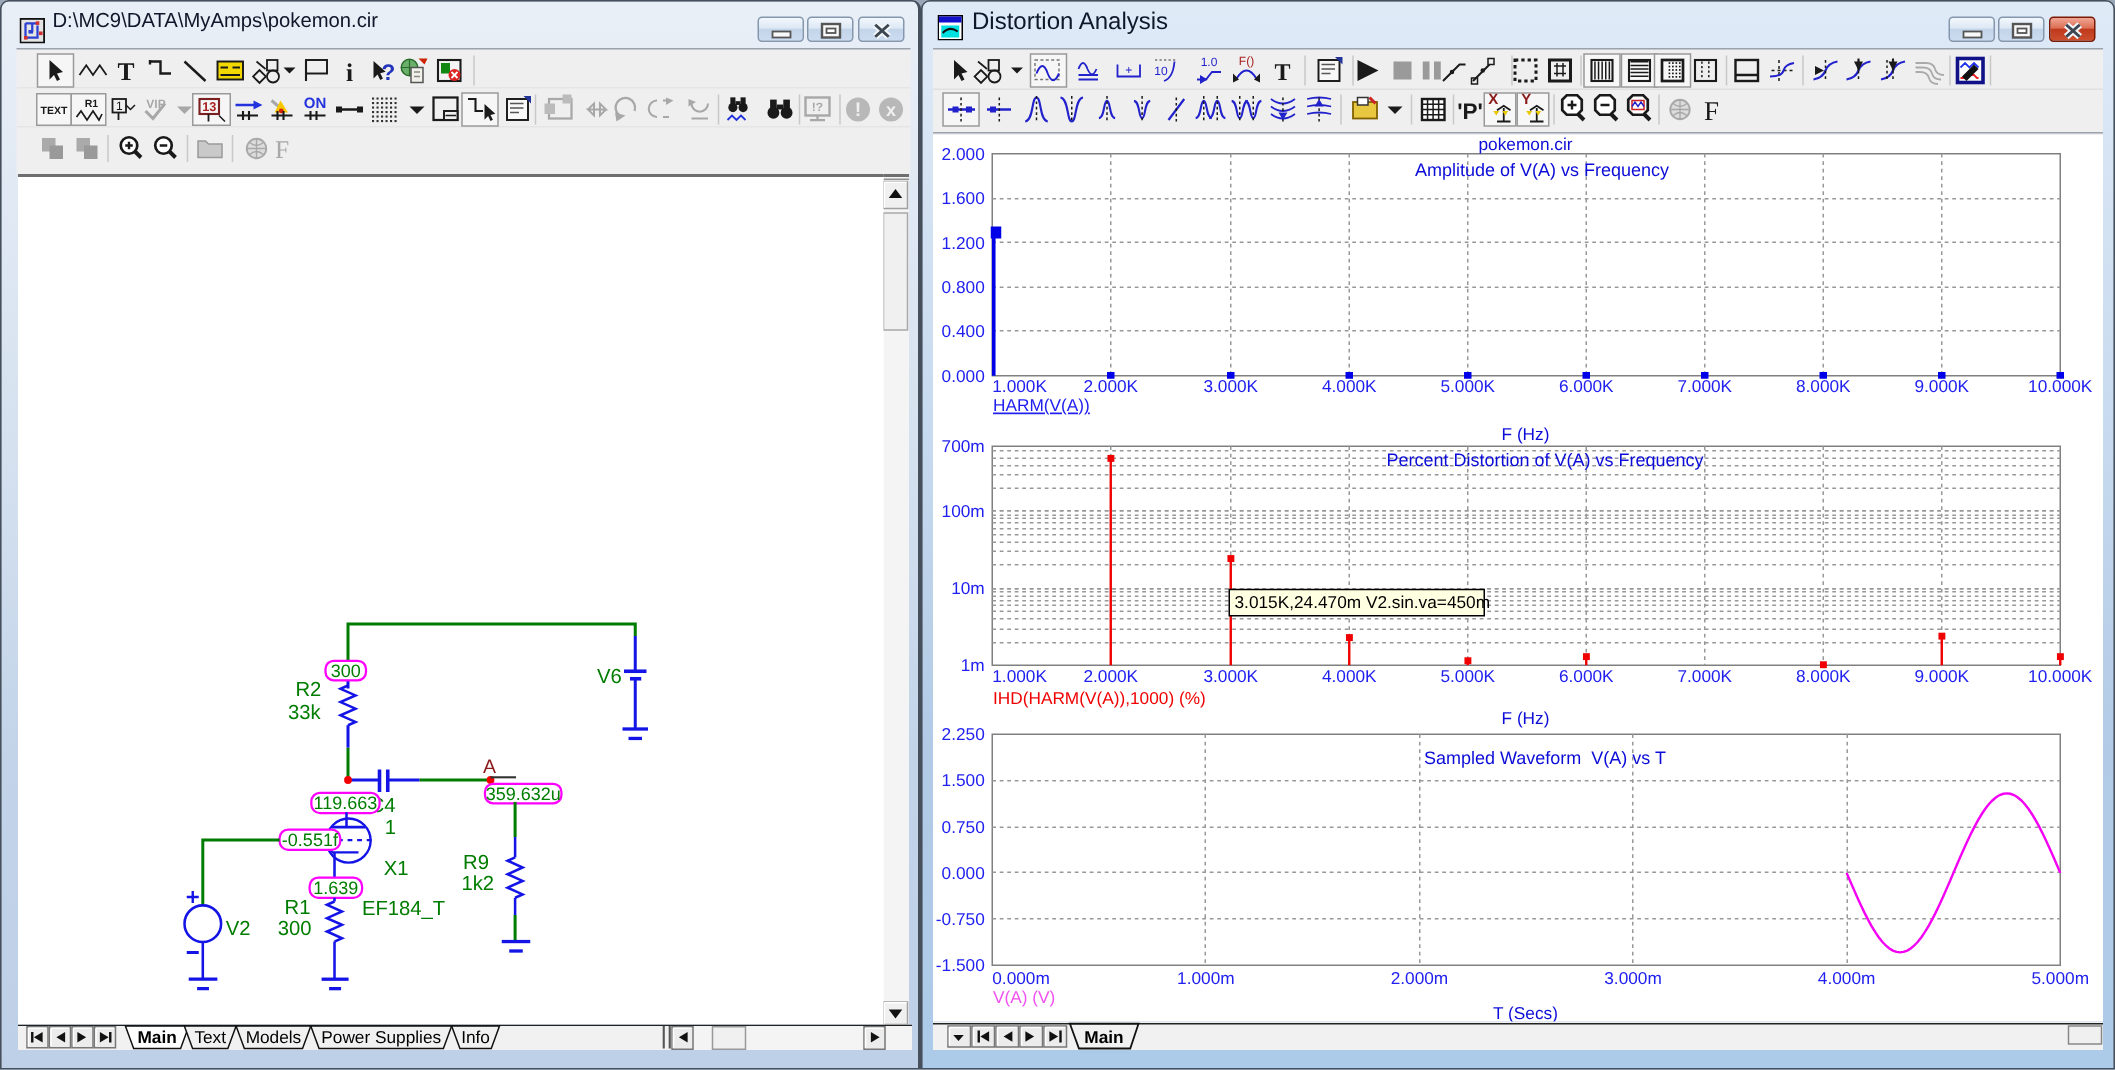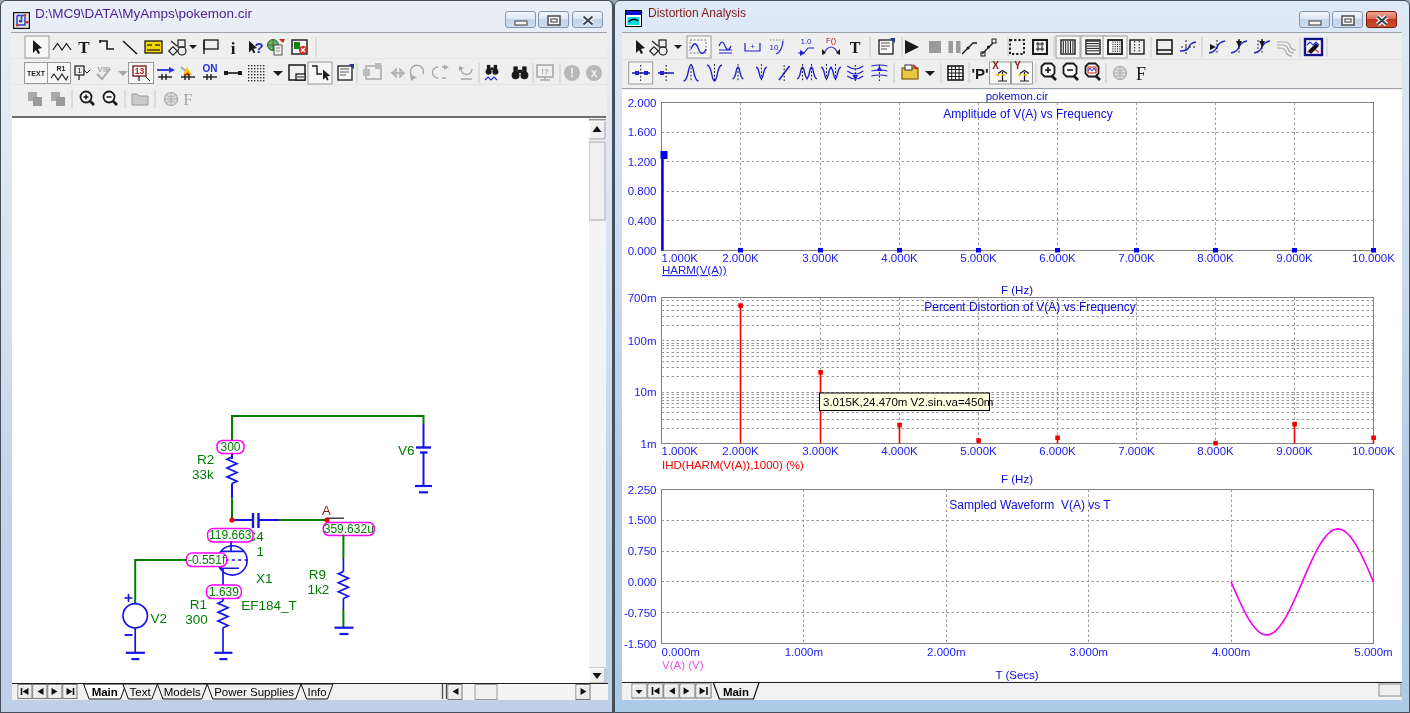--- a/index.html
+++ b/index.html
@@ -10,21 +10,21 @@
  background:linear-gradient(180deg,#e9eff7,#d5e1ef 42%,#c3d4e9 70%,#bed0e7);border-radius:6px 6px 0 0;border-right:2px solid #46505c"></div>
 <svg class="abs" style="left:13px;top:12px" width="17" height="17" viewBox="0 0 17 17">
 <rect x="0" y="0" width="17" height="17" fill="#111"></rect>
     <rect x="1.2" y="1.2" width="14.6" height="14.6" fill="#e4e4e4"></rect>
 <path d="M4 3.5 h9 M4 3.5 v10 M8.5 3.5 v6 M12 5 v8 h-8" stroke="#2b3fd0" stroke-width="1.5" fill="none"></path>
 <rect x="6" y="8" width="3" height="2.4" fill="#2b3fd0"></rect>
     <rect x="10.8" y="2.2" width="2.4" height="2.4" fill="#d03030"></rect>
 <rect x="3" y="12" width="2.4" height="2.4" fill="#d03030"></rect>
     <rect x="13" y="9" width="2.4" height="2.4" fill="#d03030"></rect>
   </svg>
-<div class="abs" style="left:35px;top:6px;width:400px;font-size:13.5px;color:#4c1d95">D:\MC9\DATA\MyAmps\pokemon.cir</div>
+<div class="abs" style="left:35px;top:6px;width:400px;font-size:13.5px;color:#0f172a">D:\MC9\DATA\MyAmps\pokemon.cir</div>
 <div class="abs" style="left:505px;top:11px;width:31px;height:17px;border:1px solid #8597ad;border-radius:3px;background:linear-gradient(#f2f7fd,#dde8f4 45%,#c3d5ea 50%,#ccdbf0)"><svg width="29" height="15" viewBox="0 0 29 15">
       <rect x="9" y="9" width="12" height="4" fill="#f8f8f8" stroke="#555" stroke-width="1.2"></rect>
     </svg></div>
 <div class="abs" style="left:538px;top:11px;width:31px;height:17px;border:1px solid #8597ad;border-radius:3px;background:linear-gradient(#f2f7fd,#dde8f4 45%,#c3d5ea 50%,#ccdbf0)"><svg width="29" height="15" viewBox="0 0 29 15">
       <rect x="9" y="4" width="12" height="9" fill="#f8f8f8" stroke="#555" stroke-width="1.6"></rect>
       <rect x="12" y="7" width="6" height="3" fill="#fff" stroke="#555" stroke-width="1.2"></rect>
     </svg></div>
 <div class="abs" style="left:572px;top:11px;width:31px;height:17px;border:1px solid #8597ad;border-radius:3px;background:linear-gradient(#f2f7fd,#dde8f4 45%,#c3d5ea 50%,#ccdbf0)"><svg width="29" height="15" viewBox="0 0 29 15">
       <path d="M10.5 4.5 L19.5 12.5 M19.5 4.5 L10.5 12.5" stroke="#f2f6fa" stroke-width="4.6"></path>
       <path d="M10.5 4.5 L19.5 12.5 M19.5 4.5 L10.5 12.5" stroke="#3c4650" stroke-width="2" fill="none"></path>
@@ -336,21 +336,21 @@
   </svg>
 <div class="win" id="rw" style="left:614px;top:0;width:796px;height:713px;
  background:linear-gradient(180deg,#dfeaf7,#c6d9ee 42%,#b2cae6 70%,#accbe8);border-radius:6px 6px 0 0"></div>
 <svg class="abs" style="left:625px;top:10px" width="17" height="17" viewBox="0 0 17 17">
 <rect x="0" y="0" width="17" height="17" fill="#000"></rect>
     <rect x="1" y="1" width="15" height="15" fill="#fff"></rect>
 <rect x="1" y="1" width="15" height="4" fill="#1111cc"></rect>
 <rect x="2.5" y="7" width="12" height="8" fill="#00e0e0"></rect>
 <path d="M3.5 12 Q 8 7 13.5 11" stroke="#111" stroke-width="1.4" fill="none"></path>
   </svg>
-<div class="abs" style="left:648px;top:6px;width:300px;font-size:12px;color:#7f1d1d">Distortion Analysis</div>
+<div class="abs" style="left:648px;top:6px;width:300px;font-size:16px;color:#0f172a">Distortion Analysis</div>
 <div class="abs" style="left:1299px;top:11px;width:31px;height:17px;border:1px solid #8597ad;border-radius:3px;background:linear-gradient(#f2f7fd,#dde8f4 45%,#c3d5ea 50%,#ccdbf0)"><svg width="29" height="15" viewBox="0 0 29 15">
       <rect x="9" y="9" width="12" height="4" fill="#f8f8f8" stroke="#555" stroke-width="1.2"></rect>
     </svg></div>
 <div class="abs" style="left:1332px;top:11px;width:31px;height:17px;border:1px solid #8597ad;border-radius:3px;background:linear-gradient(#f2f7fd,#dde8f4 45%,#c3d5ea 50%,#ccdbf0)"><svg width="29" height="15" viewBox="0 0 29 15">
       <rect x="9" y="4" width="12" height="9" fill="#f8f8f8" stroke="#555" stroke-width="1.6"></rect>
       <rect x="12" y="7" width="6" height="3" fill="#fff" stroke="#555" stroke-width="1.2"></rect>
     </svg></div>
 <div class="abs" style="left:1366px;top:11px;width:31px;height:17px;border:1px solid #7a1a05;border-radius:3px;background:linear-gradient(#efa595,#dd6f54 45%,#c0391d 50%,#cc4f2e)"><svg width="29" height="15" viewBox="0 0 29 15">
       <path d="M10.5 4.5 L19.5 12.5 M19.5 4.5 L10.5 12.5" stroke="#f2f6fa" stroke-width="4.6"></path>
       <path d="M10.5 4.5 L19.5 12.5 M19.5 4.5 L10.5 12.5" stroke="#3c4650" stroke-width="2" fill="none"></path>

